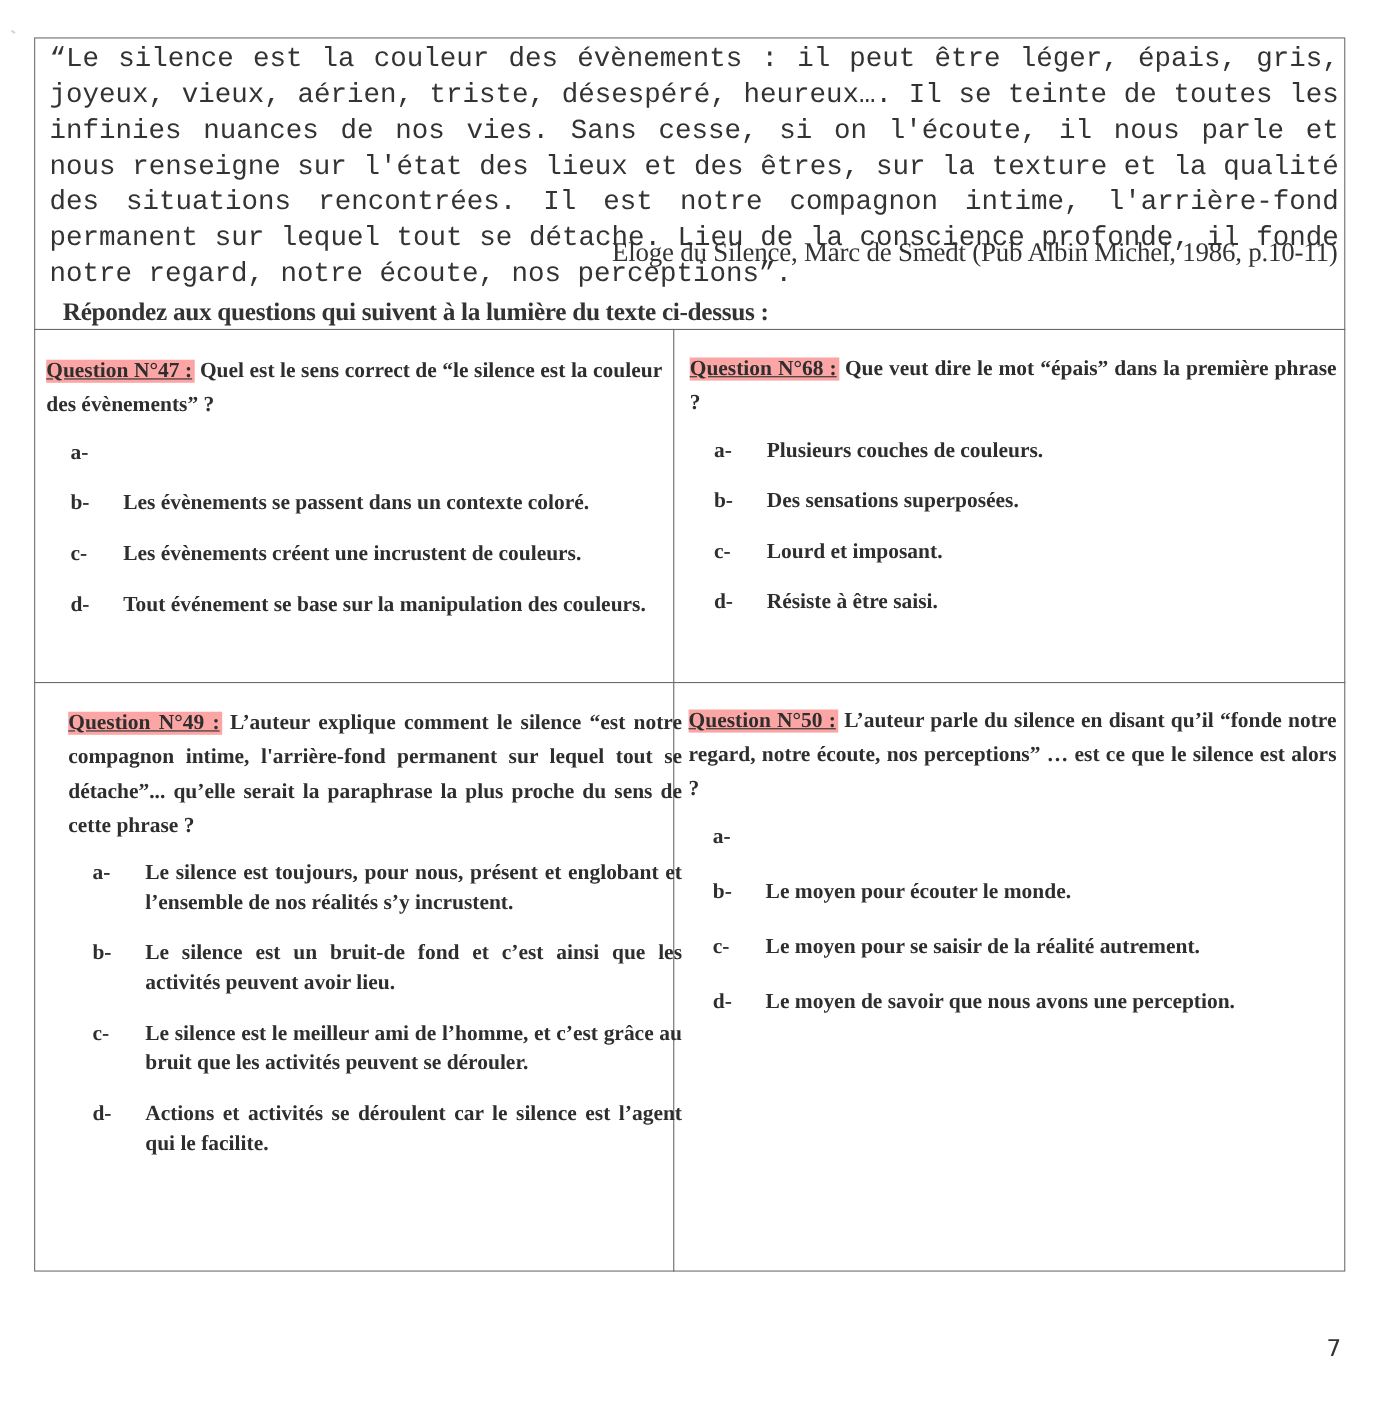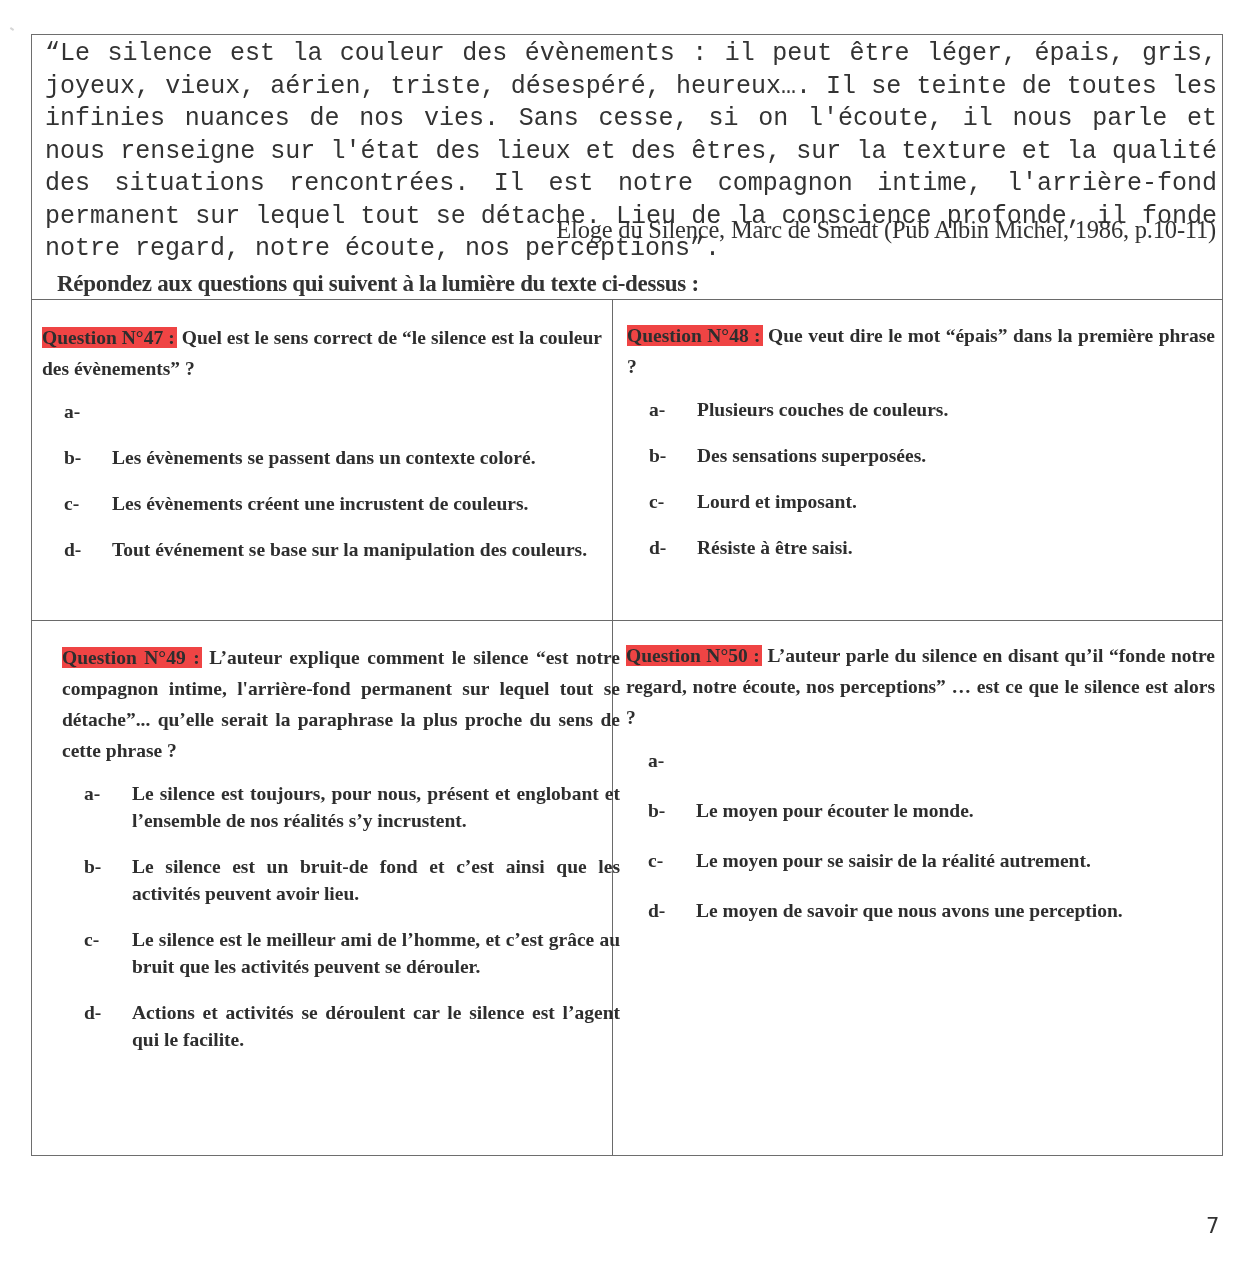--- a/index.html
+++ b/index.html
@@ -33,21 +33,21 @@
   .vline { position: absolute; width: 0; border-left: 1.5px solid #6a6a6a; }
 
   .cell {
     position: absolute; box-sizing: border-box;
     font-family: "Liberation Serif", serif; font-weight: bold; color: #2e2e2e;
   }
   .q-head {
     font-size: 19.5px; line-height: 31px; text-align: justify; margin: 0;
   }
   .q-label {
-    background: #ef4444; padding: 0 2px 0 0;
+    background: #fca5a5; padding: 0 2px 0 0; text-decoration: underline;
   }
   .options { margin-top: 14px; }
   .opt {
     display: flex; font-size: 19.5px; line-height: 27px; margin-bottom: 19px;
   }
   .opt .letter { width: 48px; flex: 0 0 48px; padding-left: 22px; }
   .opt .text { flex: 1; text-align: justify; }
   .q50 .opt { margin-bottom: 23px; }
 
   .page-num {
@@ -92,21 +92,21 @@
         </div>
       <div class="opt">
           <span class="letter">d-</span>
           <span class="text">Tout événement se base sur la manipulation des couleurs.</span>
         </div>
     </div>
   </div>
 
   <div class="cell" style="left:627px; top:320px; width:588px;">
     <p class="q-head">
-      <span class="q-label">Question N°48 :</span>
+      <span class="q-label">Question N°68 :</span>
       <span>Que veut dire le mot “épais” dans la première phrase ?</span>
     </p>
     <div class="options">
       <div class="opt">
           <span class="letter">a-</span>
           <span class="text">Plusieurs couches de couleurs.</span>
         </div>
       <div class="opt">
           <span class="letter">b-</span>
           <span class="text">Des sensations superposées.</span>

